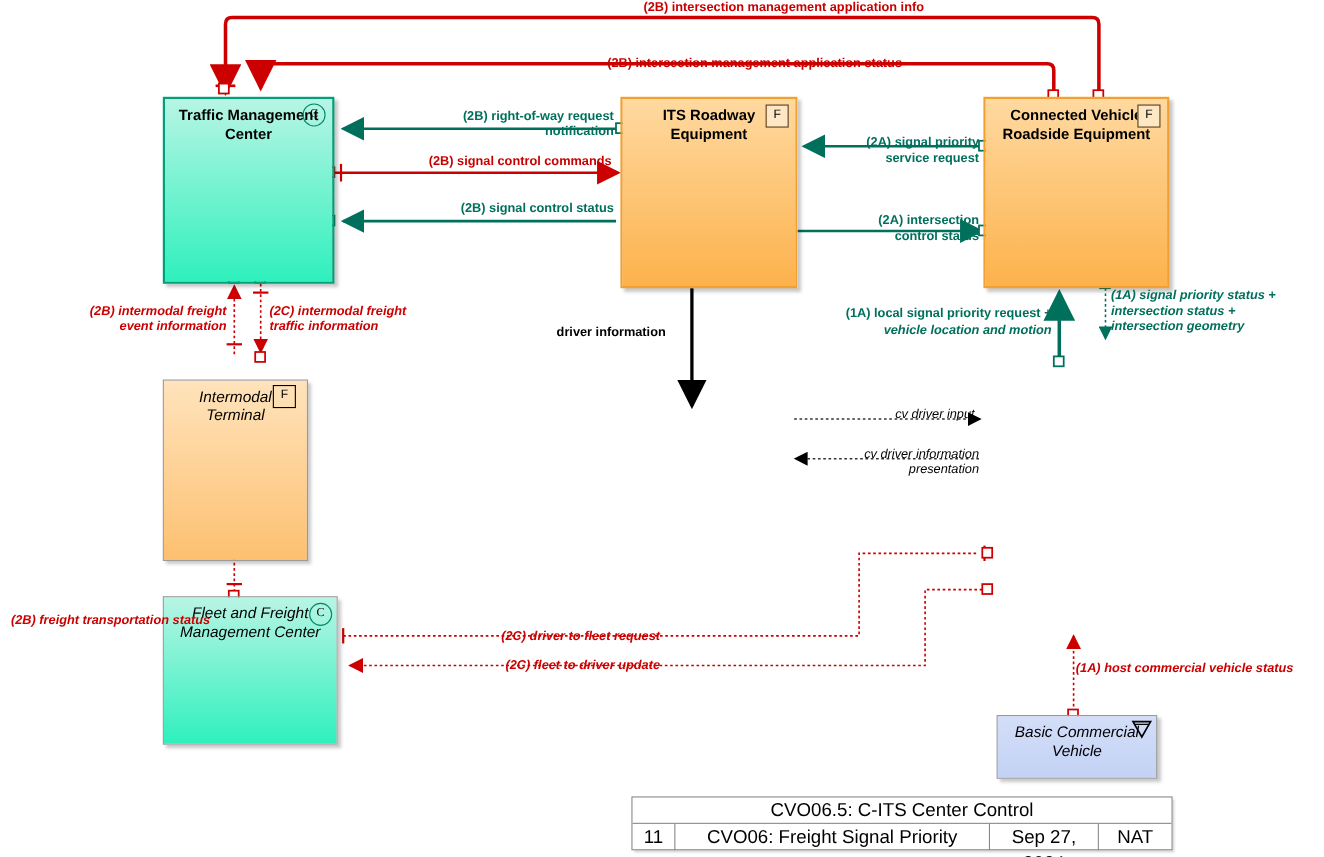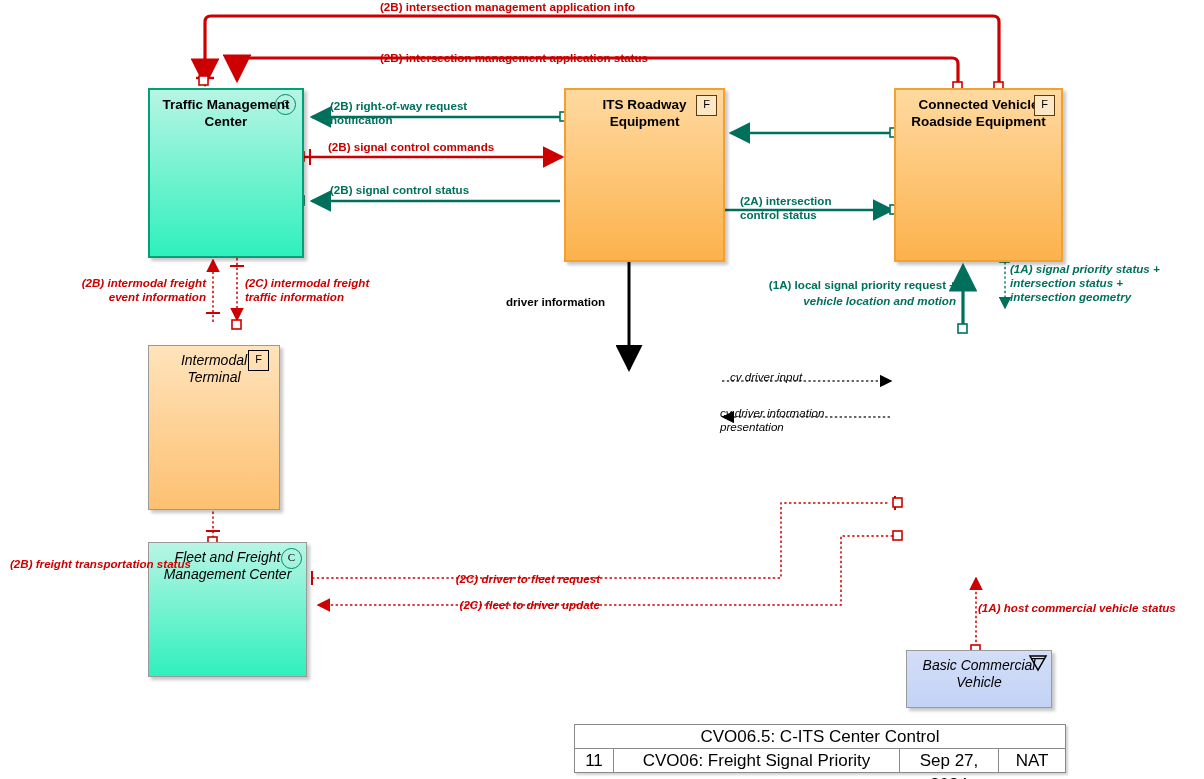--- a/index.html
+++ b/index.html
@@ -43,21 +43,21 @@
   .person{position:absolute;width:18px;height:18px;}
 
   
   .lbl{position:absolute;font-size:11.6px;line-height:14px;white-space:pre-line;}
   .lbl.green{color:#00705c;font-weight:bold;}
   .lbl.greenI{color:#00705c;font-style:italic;font-weight:bold;}
   .lbl.red{color:#c80000;font-weight:bold;}
   .lbl.redI{color:#cc0000;font-style:italic;font-weight:bold;}
   .lbl.black{color:#000;font-weight:bold;}
   .lbl.blackI{color:#000;font-style:italic;}
-  .ctr{text-align:left;}
+  .ctr{text-align:right;}
   .rt{text-align:right;}
 
   
   #titleblock{position:absolute;left:574px;top:724px;width:492px;height:49px;
               border:1px solid #8a8a8a;box-sizing:border-box;background:#fff;
               font-size:17px;color:#000;box-shadow:2px 2px 2px rgba(0,0,0,.18);}
   #titleblock .row1{height:23px;line-height:23px;text-align:center;
                     border-bottom:1px solid #8a8a8a;}
   #titleblock .row2{display:flex;height:24px;line-height:24px;}
   #titleblock .row2 > div{text-align:center;border-right:1px solid #8a8a8a;}
@@ -193,20 +193,22 @@
 
   <div class="lbl red ctr" style="left:380px;top:51px;width:440px;">(2B) intersection management application status</div>
 
   <div class="lbl green ctr" style="left:330px;top:99px;width:228px;">(2B) right-of-way request
 notification</div>
 
   <div class="lbl red ctr" style="left:328px;top:140px;width:228px;">(2B) signal control commands</div>
 
   <div class="lbl green ctr" style="left:330px;top:183px;width:228px;">(2B) signal control status</div>
 
+  <div class="lbl green ctr" style="left:740px;top:123px;width:150px;">(2A) signal priority
+service request</div>
 
   <div class="lbl green ctr" style="left:740px;top:194px;width:150px;">(2A) intersection
 control status</div>
 
   <div class="lbl redI rt" style="left:40px;top:276px;width:166px;">(2B) intermodal freight
 event information</div>
 
   <div class="lbl redI" style="left:245px;top:276px;width:180px;">(2C) intermodal freight
 traffic information</div>
 

